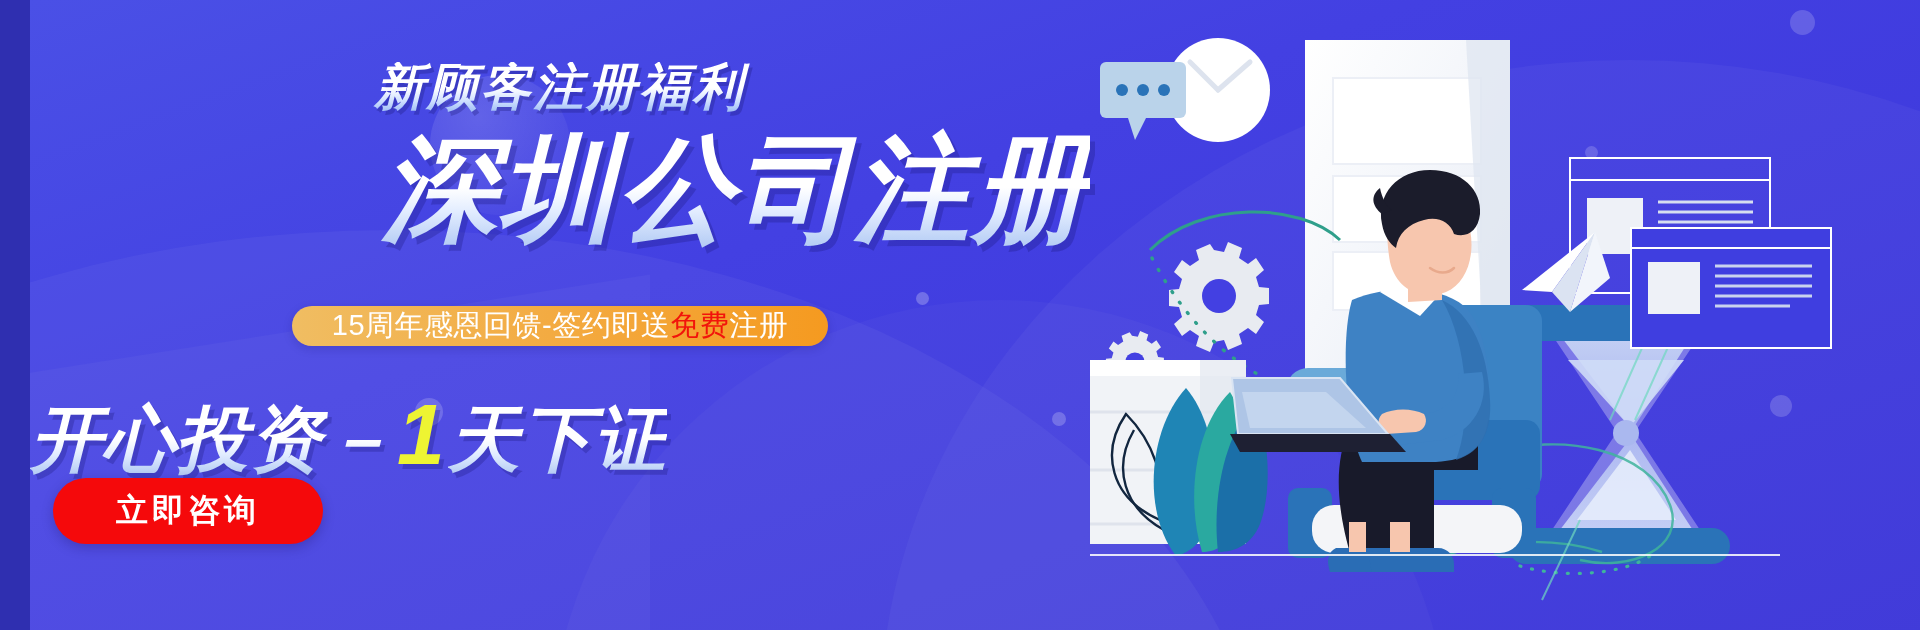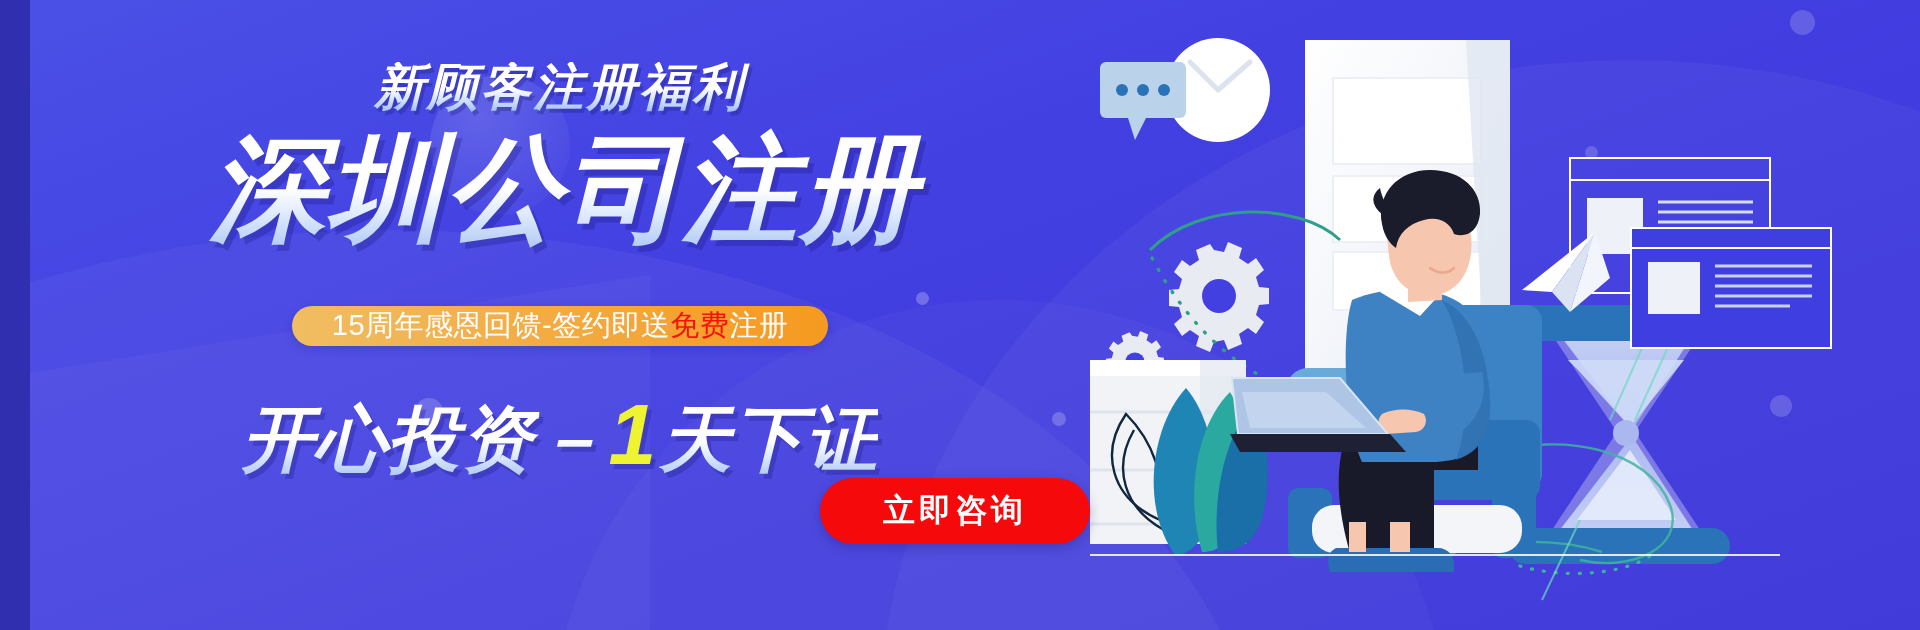--- a/index.html
+++ b/index.html
@@ -47,56 +47,56 @@
 
   .kicker{
     position:absolute;left:0;right:0;top:62px;text-align:center;
     font-size:50px;font-weight:bold;font-style:italic;letter-spacing:3px;
     line-height:1;
     background:linear-gradient(180deg,#ffffff 0%,#ffffff 52%,#cfe0ff 78%,#9fbdf5 100%);
     -webkit-background-clip:text;background-clip:text;color:transparent;
     filter:drop-shadow(3px 4px 0 rgba(25,22,120,0.30));
   }
   .headline{
-    position:absolute;left:0;right:0;top:125px;text-align:center;
+    position:absolute;left:0;right:0;top:125px;text-align:right;
     font-size:116px;font-weight:bold;font-style:italic;letter-spacing:2px;
     line-height:1.12;
     background:linear-gradient(180deg,#ffffff 0%,#ffffff 48%,#e3edff 66%,#a9c4f2 100%);
     -webkit-background-clip:text;background-clip:text;color:transparent;
     filter:drop-shadow(5px 6px 0 rgba(25,22,120,0.28));
     padding-left:8px;
   }
 
   .pill-wrap{position:absolute;left:0;right:0;top:306px;display:flex;justify-content:center;}
   .pill{
     display:inline-flex;align-items:center;justify-content:center;
     height:40px;padding:0 40px;border-radius:30px;
     background:linear-gradient(90deg,#f0bd62 0%,#f3ac44 45%,#f59a20 100%);
     font-size:29px;color:#ffffff;white-space:nowrap;letter-spacing:0.5px;
     box-shadow:0 3px 10px rgba(20,18,90,0.18);
   }
   .pill .hot{color:#f2140b;font-weight:normal;}
 
   .tagline{
-    position:absolute;left:0;right:0;top:385px;text-align:center;
+    position:absolute;left:0;right:0;top:385px;text-align:left;
     font-size:72px;font-weight:bold;font-style:italic;letter-spacing:1px;
     line-height:1.15;white-space:nowrap;
   }
   .tagline .seg{
     background:linear-gradient(180deg,#ffffff 0%,#ffffff 50%,#e0ebff 70%,#a8c3f1 100%);
     -webkit-background-clip:text;background-clip:text;color:transparent;
     filter:drop-shadow(4px 5px 0 rgba(25,22,120,0.28));
   }
   .tagline .num{
     color:#eef432;
     filter:drop-shadow(4px 5px 0 rgba(25,22,120,0.28));
     font-size:86px;padding:0 2px;
   }
 
-  .cta-wrap{position:absolute;left:0;right:0;top:478px;display:flex;justify-content:flex-end;}
+  .cta-wrap{position:absolute;left:0;right:8px;top:478px;display:flex;justify-content:flex-start;padding-left:23px;}
   .cta{
     display:inline-flex;align-items:center;justify-content:center;
     width:270px;height:66px;border-radius:34px;border:0;cursor:pointer;
     background:#f5090b;color:#ffffff;font-size:32px;font-weight:bold;letter-spacing:4px;
     font-family:"Liberation Sans","DejaVu Sans",sans-serif;
     box-shadow:0 4px 12px rgba(25,10,80,0.25);
   }
 
   
   .art{position:absolute;left:1060px;top:0;width:860px;height:630px;}

